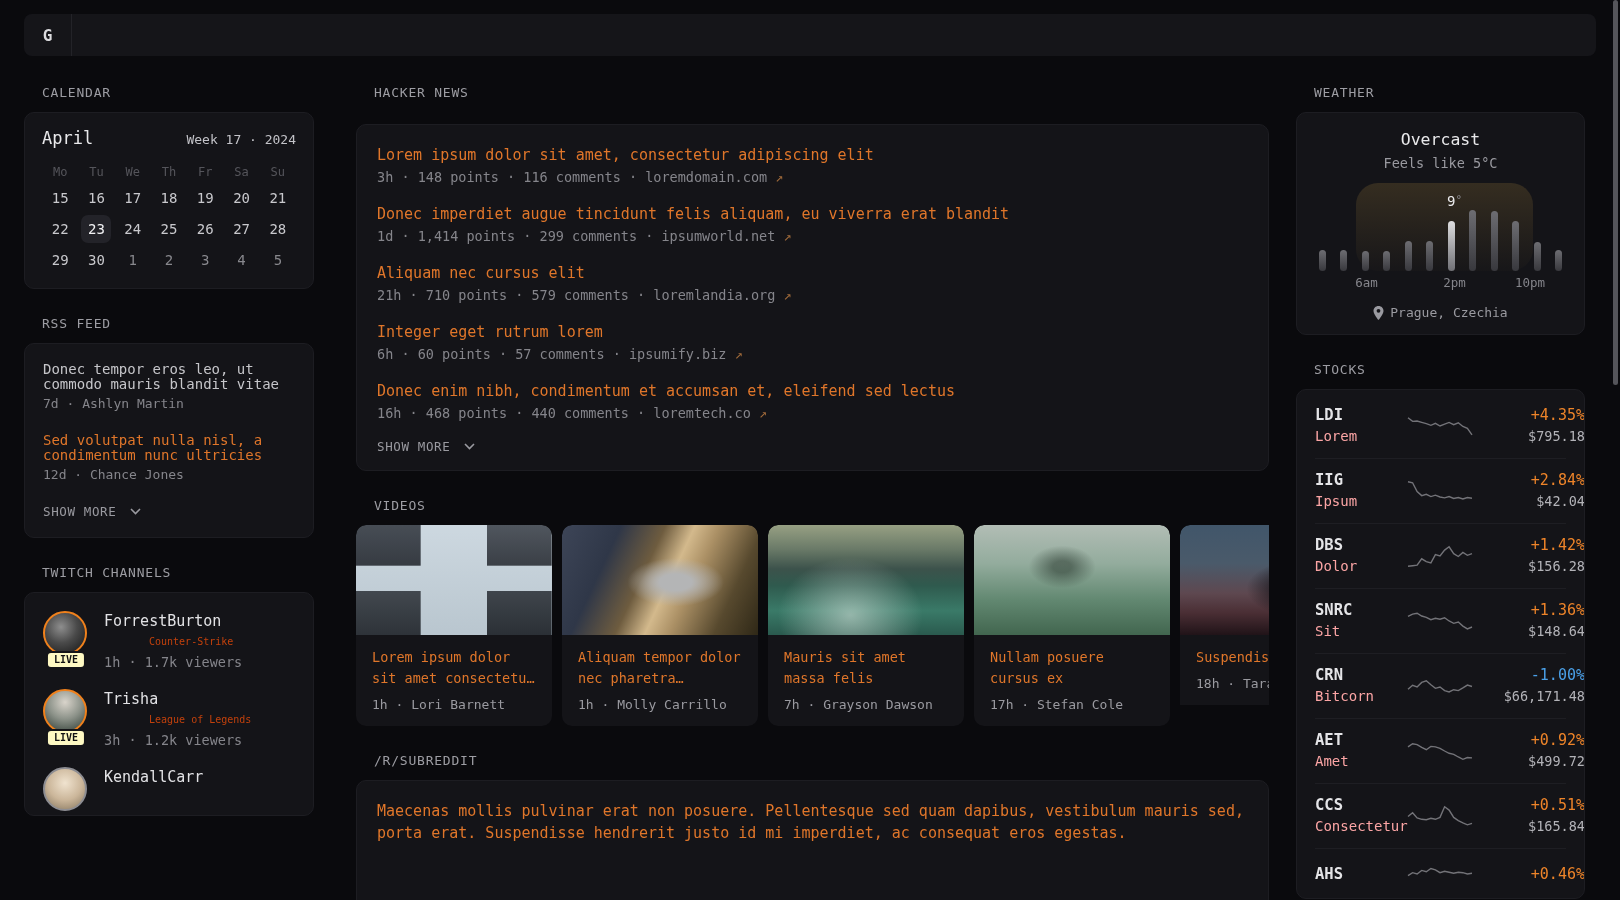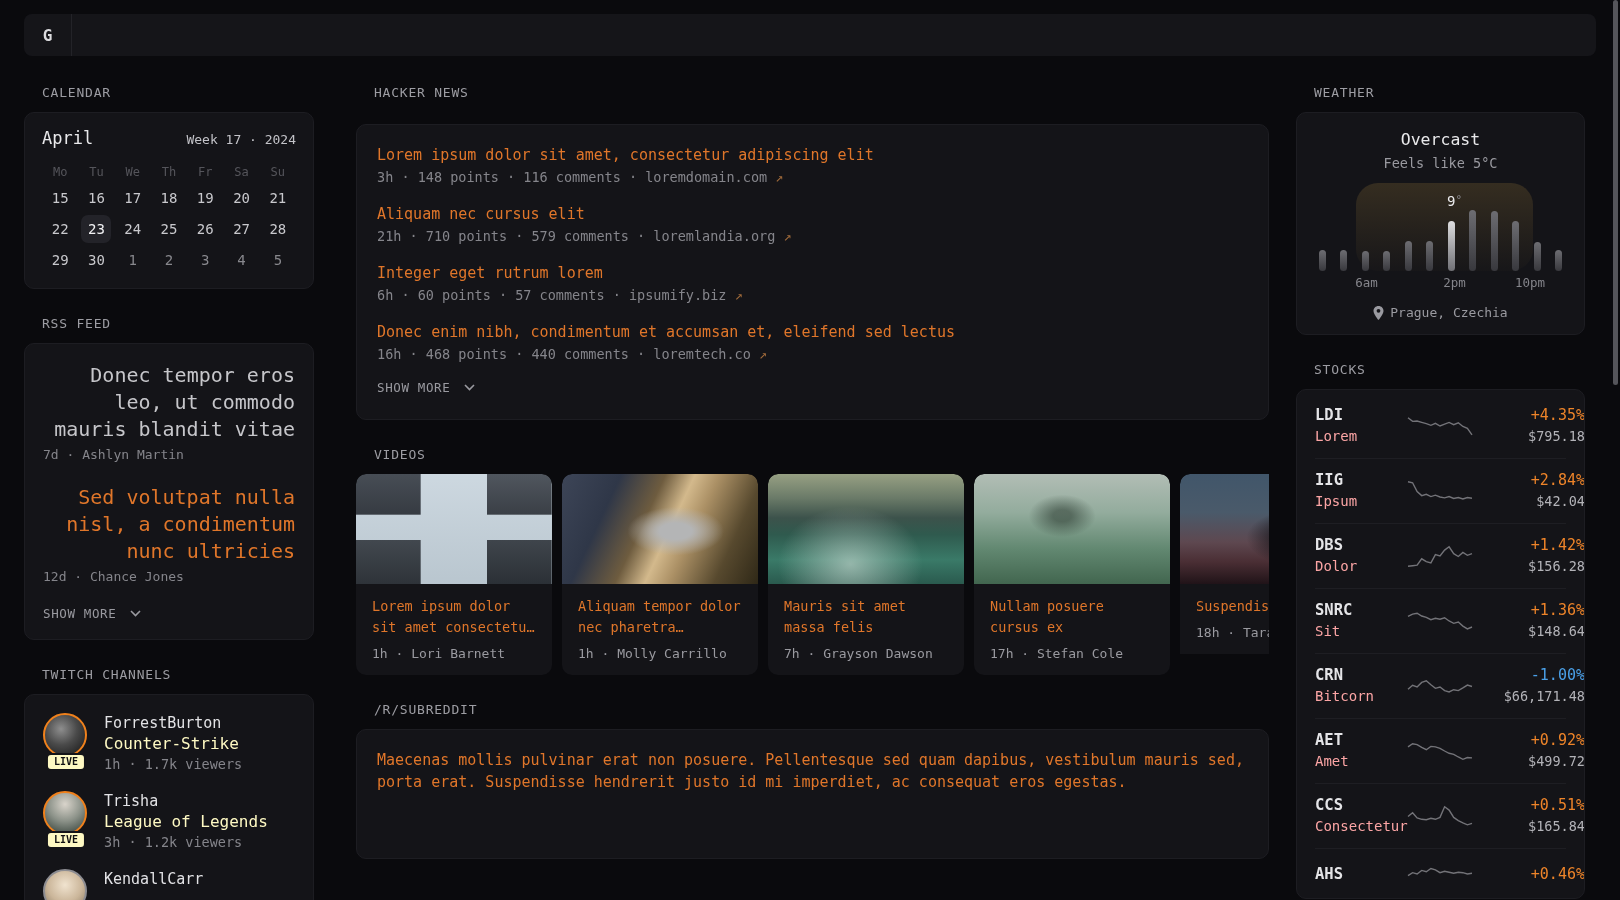--- a/index.html
+++ b/index.html
@@ -53,21 +53,21 @@
   .cal-wd { font-size:12px; color:#55555b; line-height:24px; }
   .cal-day { font-size:14px; color:#c9c9cd; line-height:29px; }
   .cal-day.muted { color:#88888d; }
   .cal-day .sel {
     display:inline-block; width:30px; line-height:28px;
     background:#232329; border-radius:7px; color:#f2f2f4;
   }
   
   .pad-card { padding:18px; }
   .feed-item { margin-bottom:19px; }
-  .feed-title { color:#e0762a; font-size:20px; line-height:27px; cursor:pointer; display:block;text-align:right; }
+  .feed-title { color:#e0762a; font-size:14px; line-height:15px; cursor:pointer; display:block; }
   .feed-title.read { color:#c6c6ca; }
   .feed-meta { color:#85858b; font-size:13px; line-height:20px; margin-top:2px; }
   .show-more {
     display:flex; align-items:center; gap:14px;
     color:#9a9aa0; font-size:12.5px; letter-spacing:.05em; cursor:pointer; margin-top:2px;
   }
   .chev { stroke:#9a9aa0; fill:none; stroke-width:1.6; }
   
   .tw-card { padding:18px; height:224px; }
   .tw-row { display:flex; gap:15px; margin-bottom:17px; }
@@ -79,24 +79,24 @@
   .tw-avatar.offline { border-color:#8d8d92; }
   .avatar-forrest { background:radial-gradient(circle at 40% 35%, #8e8e8e, #4a4a4a 45%, #1d1d1d 90%); }
   .avatar-trisha  { background:radial-gradient(circle at 50% 28%, #d9d4cb, #8c9289 48%, #3e4a42 90%); }
   .avatar-kendall { background:radial-gradient(circle at 50% 35%, #f0e3cf, #cbb69a 52%, #8a7a62 95%); }
   .live-badge {
     position:absolute; left:50%; transform:translateX(-50%); bottom:2px;
     background:#fef9c3; color:#111113; font-size:10px; font-weight:bold;
     padding:1px 6px 2px 6px; border-radius:5px; border:2px solid #141418;
   }
   .tw-name { color:#e2e2e5; font-size:15px; line-height:21px; cursor:pointer; }
-  .tw-game { color:#fef9c3; font-size:16px; line-height:20px; }
+  .tw-game { color:#c2410c; font-size:10px; line-height:20px;margin-left:45px; }
   .tw-meta { color:#85858b; font-size:13.5px; line-height:20px; }
   
-  .hn-card { padding:19px 20px 24px 20px;margin-top:24px; }
+  .hn-card { padding:19px 20px 16px 20px;margin-top:24px; }
   .hn-item { margin-bottom:16px; }
   .hn-title { color:#e0762a; font-size:15px; line-height:22px; cursor:pointer; display:block; }
   .hn-meta { color:#85858b; font-size:13.5px; line-height:20px; margin-top:1px; }
   .hn-domain { color:#85858b; cursor:pointer; }
   .ext-arrow { color:#a06a3a; }
   
   .video-row { display:flex; gap:10px; overflow:hidden; }
   .video-card { flex:0 0 196px; border-radius:10px; overflow:hidden; cursor:pointer; }
   .thumb { height:110px; border-radius:10px 10px 0 0; }
   .thumb-towers-sky {
@@ -291,20 +291,24 @@
   <div class="col-mid">
 
     <section class="section">
       <div class="section-label">HACKER NEWS</div>
       <div class="card hn-card" id="hn-card">
         <div class="hn-item">
     <span class="hn-title">Lorem ipsum dolor sit amet, consectetur adipiscing elit</span>
     <div class="hn-meta"><span>3h · 148 points · 116 comments · </span><span class="hn-domain">loremdomain.com</span> <span class="ext-arrow">↗</span></div>
   </div>
           <div class="hn-item">
+    <span class="hn-title">Donec imperdiet augue tincidunt felis aliquam, eu viverra erat blandit</span>
+    <div class="hn-meta"><span>1d · 1,414 points · 299 comments · </span><span class="hn-domain">ipsumworld.net</span> <span class="ext-arrow">↗</span></div>
+  </div>
+          <div class="hn-item">
     <span class="hn-title">Aliquam nec cursus elit</span>
     <div class="hn-meta"><span>21h · 710 points · 579 comments · </span><span class="hn-domain">loremlandia.org</span> <span class="ext-arrow">↗</span></div>
   </div>
           <div class="hn-item">
     <span class="hn-title">Integer eget rutrum lorem</span>
     <div class="hn-meta"><span>6h · 60 points · 57 comments · </span><span class="hn-domain">ipsumify.biz</span> <span class="ext-arrow">↗</span></div>
   </div>
           <div class="hn-item">
     <span class="hn-title">Donec enim nibh, condimentum et accumsan et, eleifend sed lectus</span>
     <div class="hn-meta"><span>16h · 468 points · 440 comments · </span><span class="hn-domain">loremtech.co</span> <span class="ext-arrow">↗</span></div>

